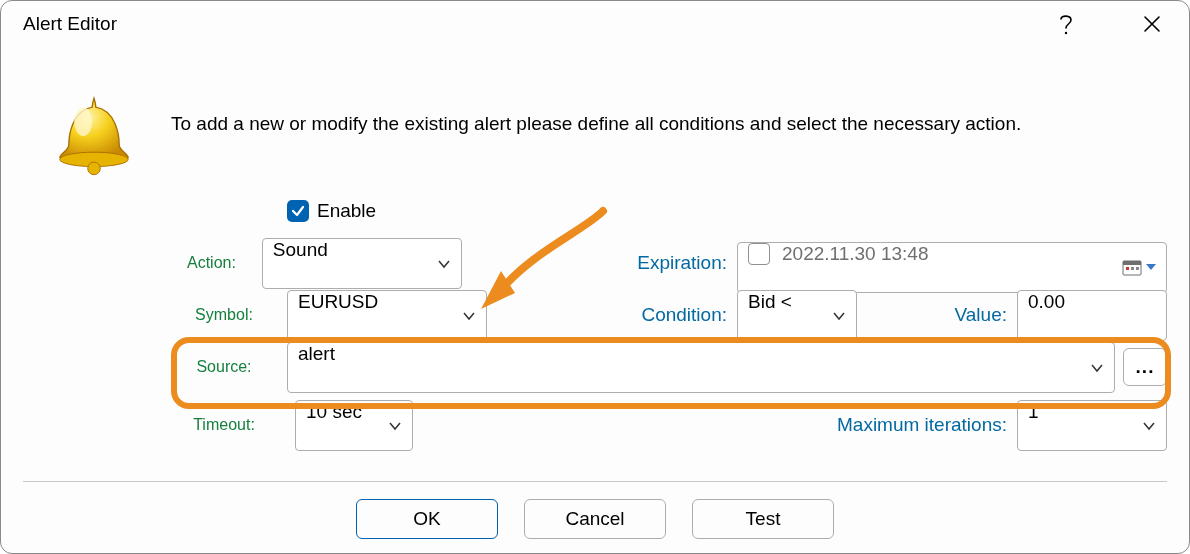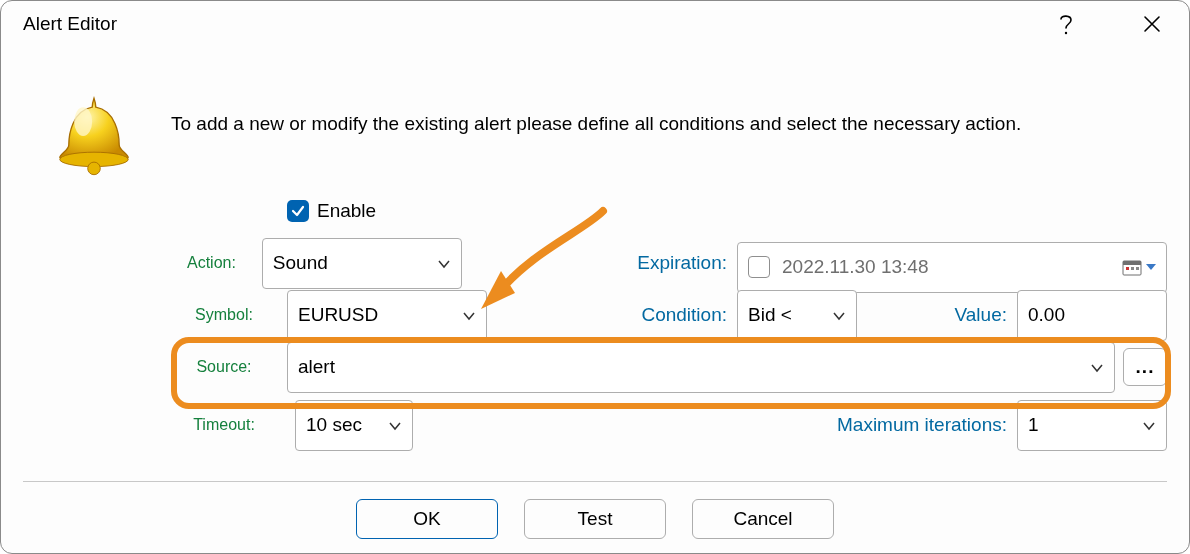--- a/index.html
+++ b/index.html
@@ -102,21 +102,20 @@
     justify-content: center;
     margin-right: 8px;
   }
   .checkbox-box svg { display:block; }
   .select, .combo, .textin, .datein {
     height: 51px;
     border: 1px solid #adadad;
     border-radius: 4px;
     background: #fff;
     display: flex;
-    align-items: center;
     padding: 0 10px;
     box-sizing: border-box;
     position: relative;
   }
   .select .chev, .combo .chev {
     position: absolute;
     right: 10px;
     top: 50%;
     transform: translateY(-50%);
     pointer-events: none;
@@ -356,21 +355,21 @@
       <path d="M8 108 L42 92 L28 70 Z" fill="#ec8c1f"></path>
     </svg>
 
     <div class="divider"></div>
 
     <div class="footer">
       <div class="btn primary">
         <span>OK</span>
       </div>
       <div class="btn">
+        <span>Cancel</span>
+      </div>
+      <div class="btn">
         <span>Test</span>
-      </div>
-      <div class="btn">
-        <span>Cancel</span>
       </div>
     </div>
 
   </div>
 </div>
 
 </body></html>

